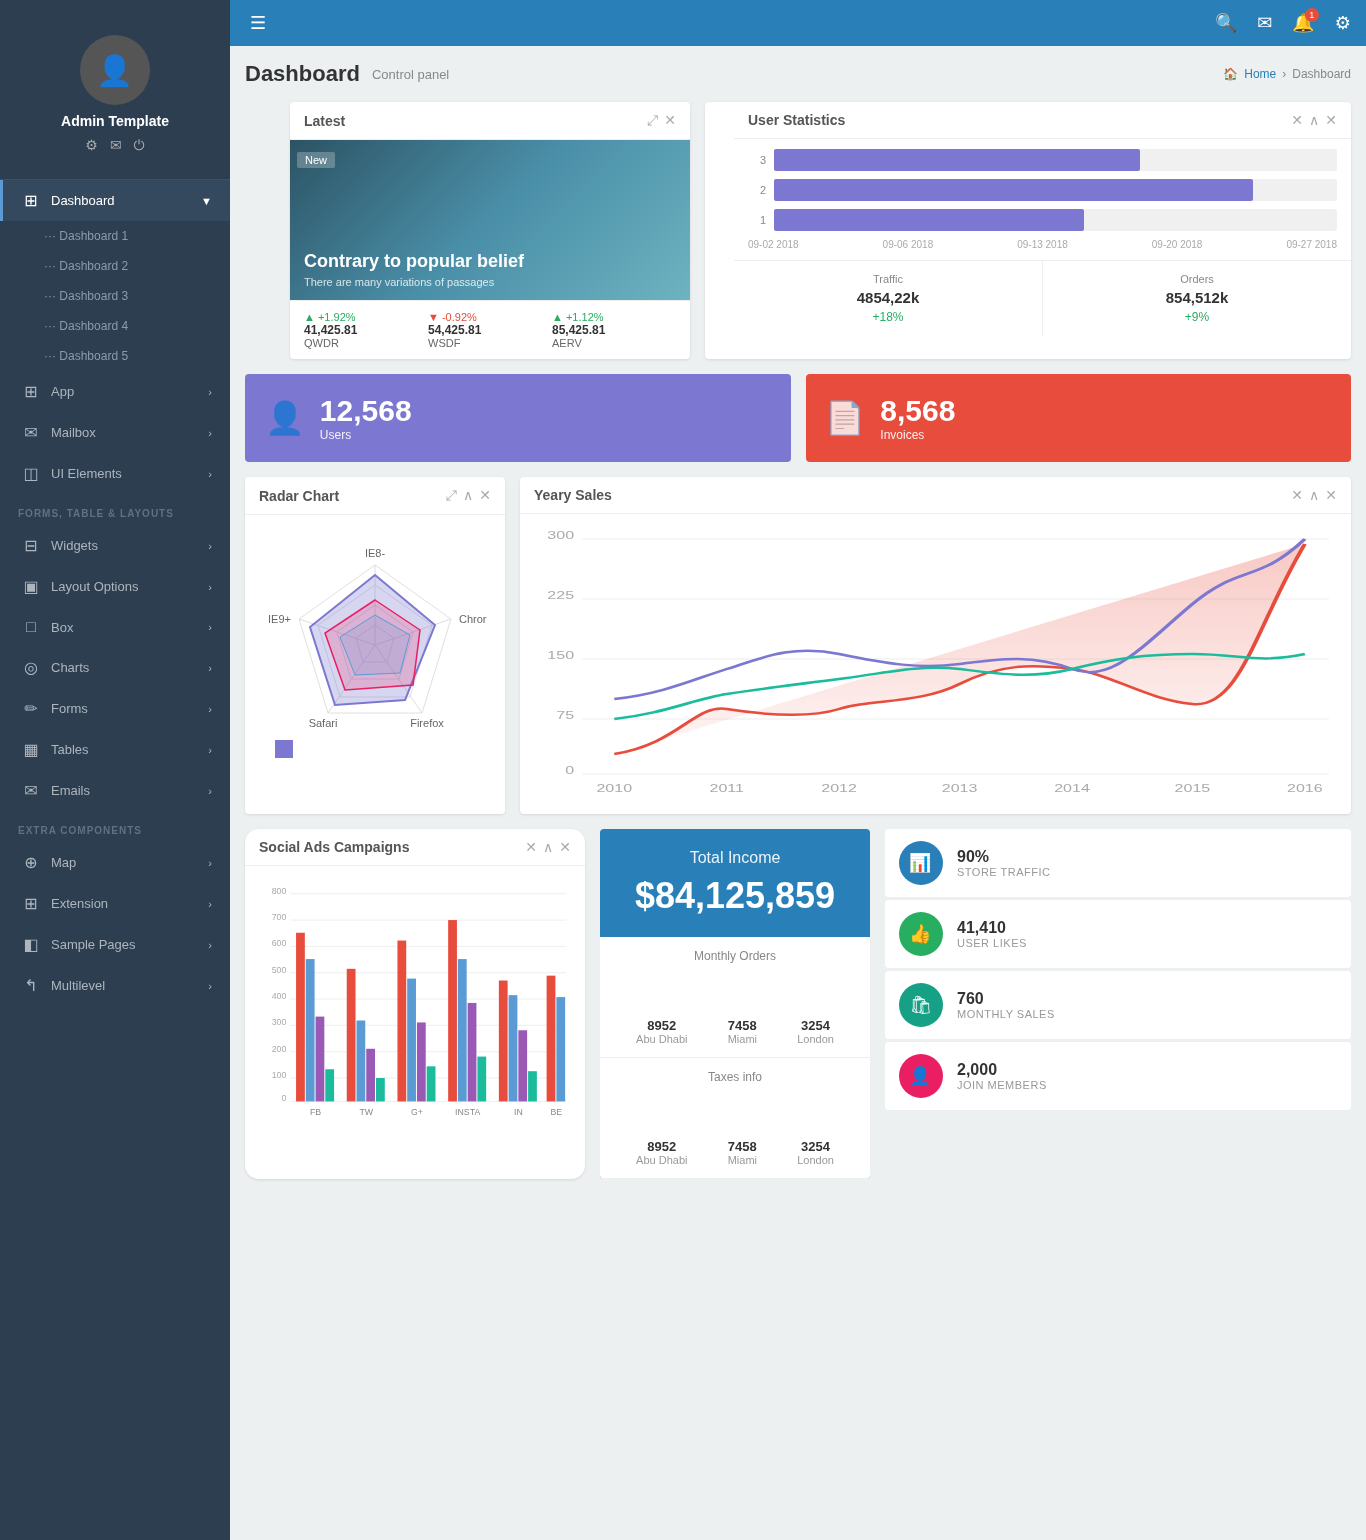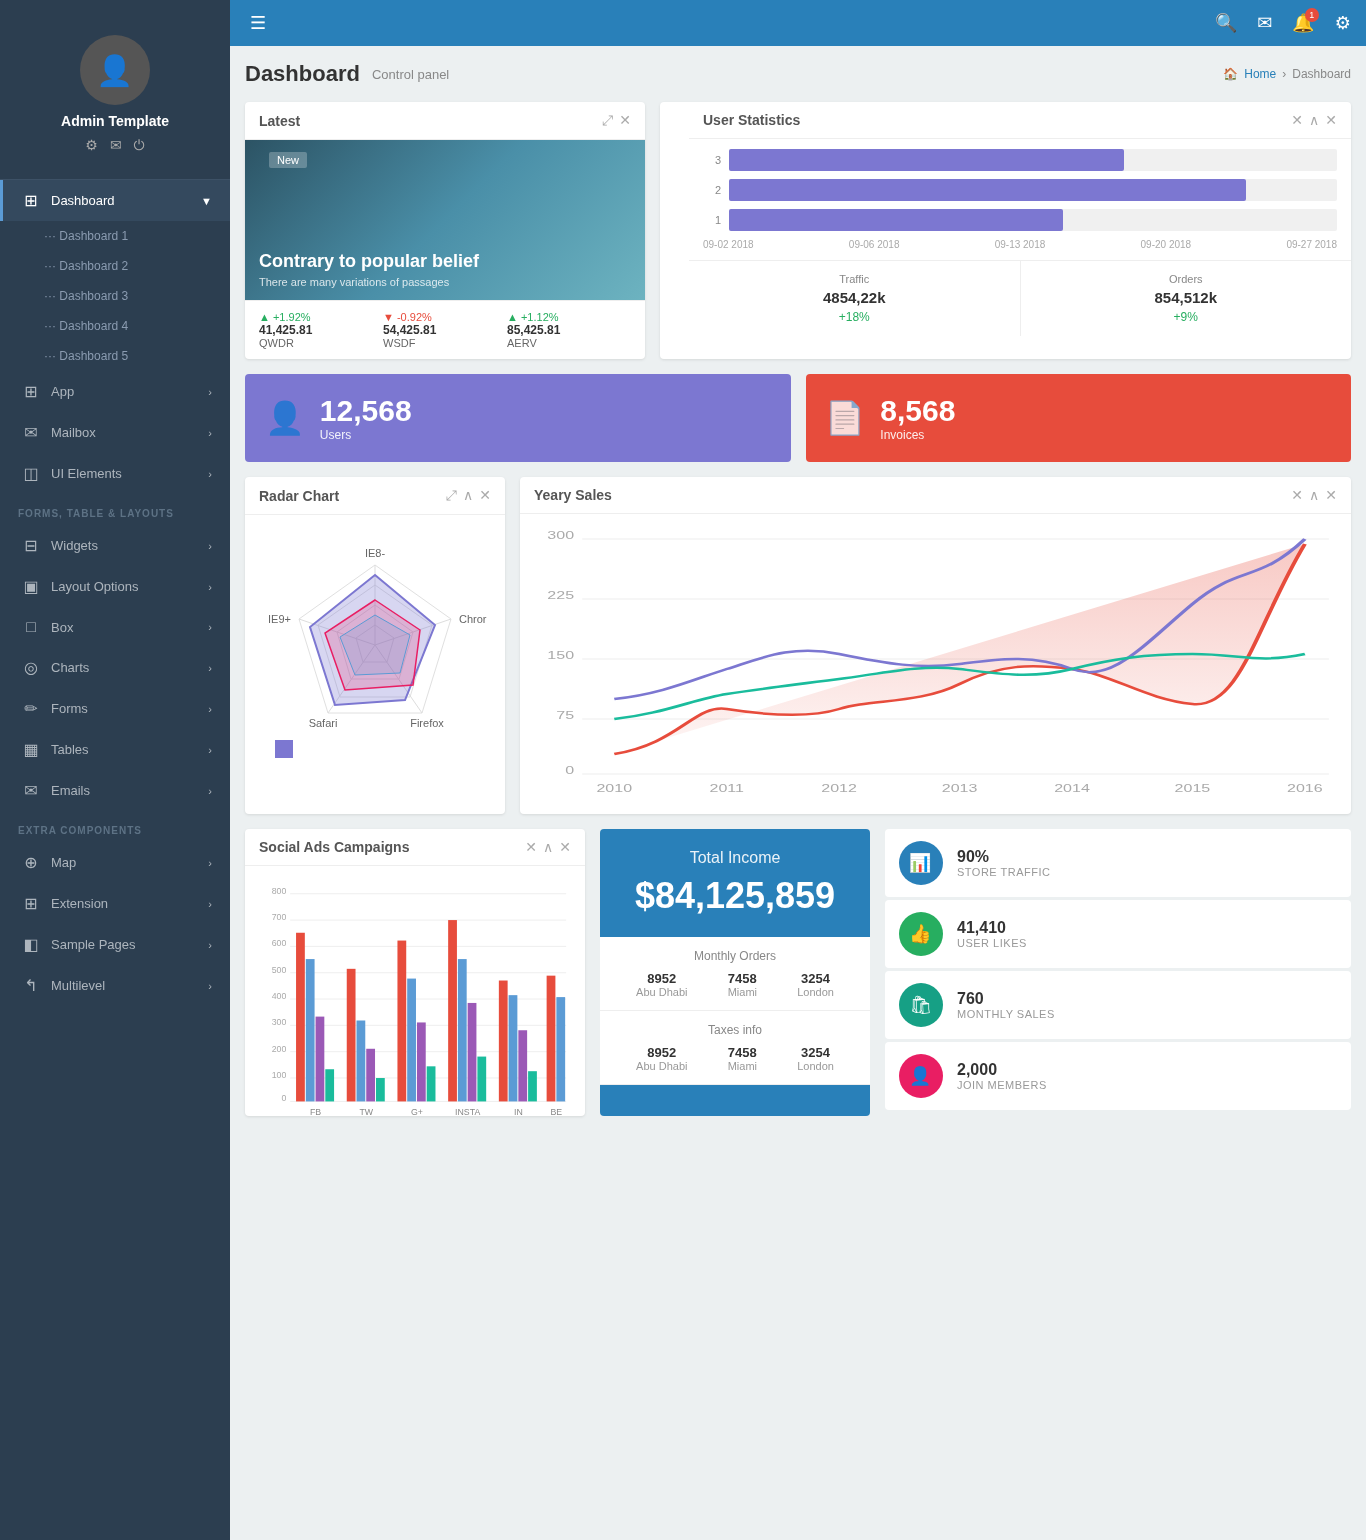--- a/index.html
+++ b/index.html
@@ -38,23 +38,23 @@
 
     
     .grid-row { display: flex; gap: 15px; margin-bottom: 15px; }
     .card { background: #fff; border-radius: 4px; box-shadow: 0 1px 3px rgba(0,0,0,0.1); overflow: hidden; }
     .card-header { display: flex; align-items: center; padding: 10px 14px; border-bottom: 1px solid #eee; }
     .card-title { font-size: 14px; font-weight: 600; color: #555; flex: 1; }
     .card-controls { display: flex; gap: 6px; color: #aaa; font-size: 14px; }
     .card-controls span { cursor: pointer; }
 
     
-    .latest-card { width: 400px; flex-shrink: 0; }
+    .latest-card { width: 400px; flex-shrink: 0; margin-left: 45px; }
     .latest-bg { height: 160px; background: linear-gradient(135deg, #2c5364, #4a8fa8, #6db3c0); position: relative; display: flex; flex-direction: column; justify-content: flex-end; padding: 12px 14px; }
-    .latest-new-badge { position: absolute; top: 12px; left: 24px; background: rgba(255,255,255,0.25); color: #fff; font-size: 11px; padding: 2px 8px; border-radius: 2px; }
+    .latest-new-badge { position: absolute; top: 12px; left: 7px; background: rgba(255,255,255,0.25); color: #fff; font-size: 11px; padding: 2px 8px; border-radius: 2px; }
     .latest-headline { color: #fff; font-size: 18px; font-weight: 600; margin-bottom: 4px; }
     .latest-subtext { color: rgba(255,255,255,0.8); font-size: 11px; }
     .latest-stats { display: flex; padding: 10px 14px; gap: 0; border-top: 1px solid #eee; }
     .latest-stat { flex: 1; font-size: 11px; color: #666; }
     .latest-stat .val { font-size: 12px; font-weight: 600; color: #333; }
     .stat-up { color: #27ae60; }
     .stat-down { color: #e74c3c; }
 
     
     .user-stats-card { flex: 1; padding-left: 29px; }
@@ -81,33 +81,33 @@
 
     
     .radar-card { width: 260px; flex-shrink: 0; }
     .radar-wrap { padding: 10px; display: flex; justify-content: center; height: 260px; }
 
     
     .yearly-card { flex: 1; }
     .line-chart-wrap { padding: 10px 14px; height: 300px; position: relative; }
 
     
-    .social-card { width: 340px; flex-shrink: 0; }
+    .social-card { width: 340px; flex-shrink: 0; border-radius: 14px; }
     .bar-chart-v-wrap { padding: 10px 14px; height: 250px; position: relative; }
 
     
     .income-card { width: 270px; flex-shrink: 0; background: #2980b9; color: #fff; border-radius: 4px; overflow: hidden; }
     .income-top { padding: 20px; text-align: center; }
     .income-label { font-size: 16px; opacity: 0.9; margin-bottom: 8px; }
     .income-amount { font-size: 36px; font-weight: 700; }
     .income-bottom { background: #fff; }
     .income-section { padding: 12px 16px; border-bottom: 1px solid #eee; }
     .income-section-title { font-size: 12px; color: #888; text-align: center; margin-bottom: 8px; }
     .income-cities { display: flex; justify-content: space-around; }
-    .income-city { text-align: center; }
+    .income-city { text-align: center; margin-top: 47px; }
     .income-city-val { font-size: 13px; font-weight: 700; color: #333; }
     .income-city-name { font-size: 11px; color: #999; }
 
     
     .right-stats { flex: 1; display: flex; flex-direction: column; gap: 3px; }
     .right-stat-item { display: flex; align-items: center; background: #fff; padding: 12px 14px; gap: 14px; border-radius: 4px; }
     .right-stat-icon { width: 44px; height: 44px; border-radius: 50%; display: flex; align-items: center; justify-content: center; font-size: 18px; color: #fff; flex-shrink: 0; }
     .right-stat-info { }
     .right-stat-val { font-size: 16px; font-weight: 700; color: #333; }
     .right-stat-lbl { font-size: 11px; color: #999; text-transform: uppercase; letter-spacing: 0.5px; }

